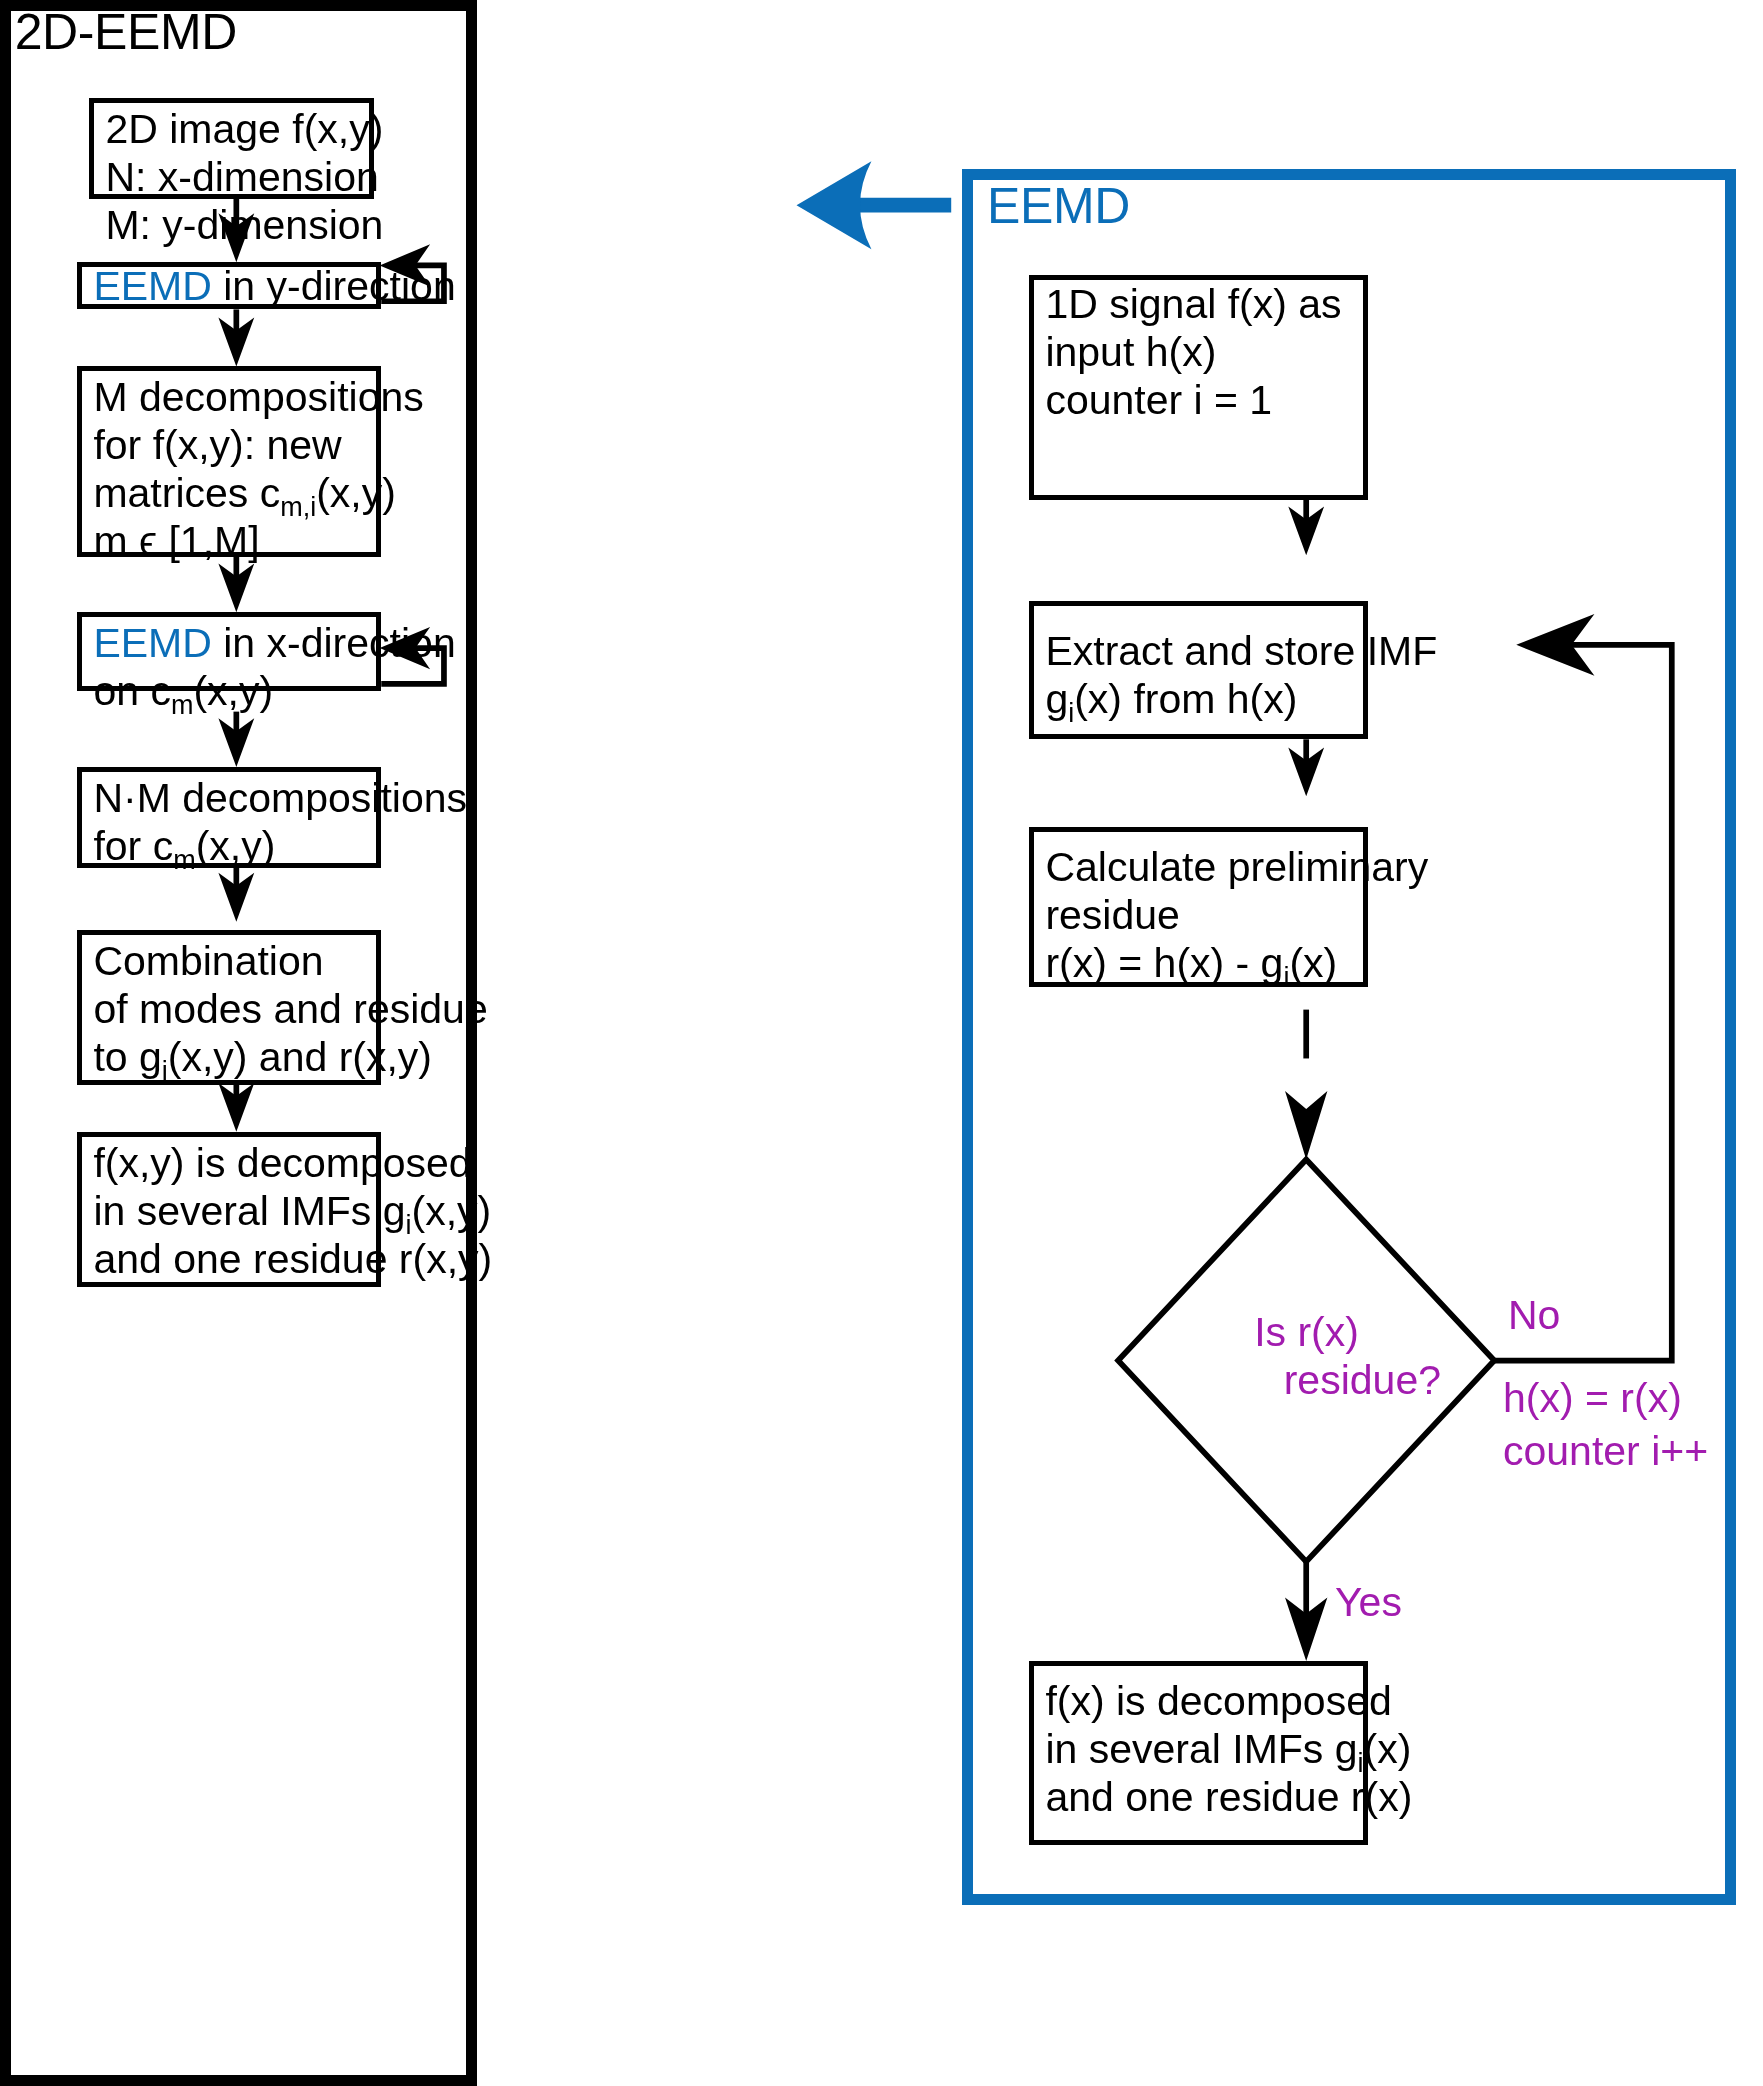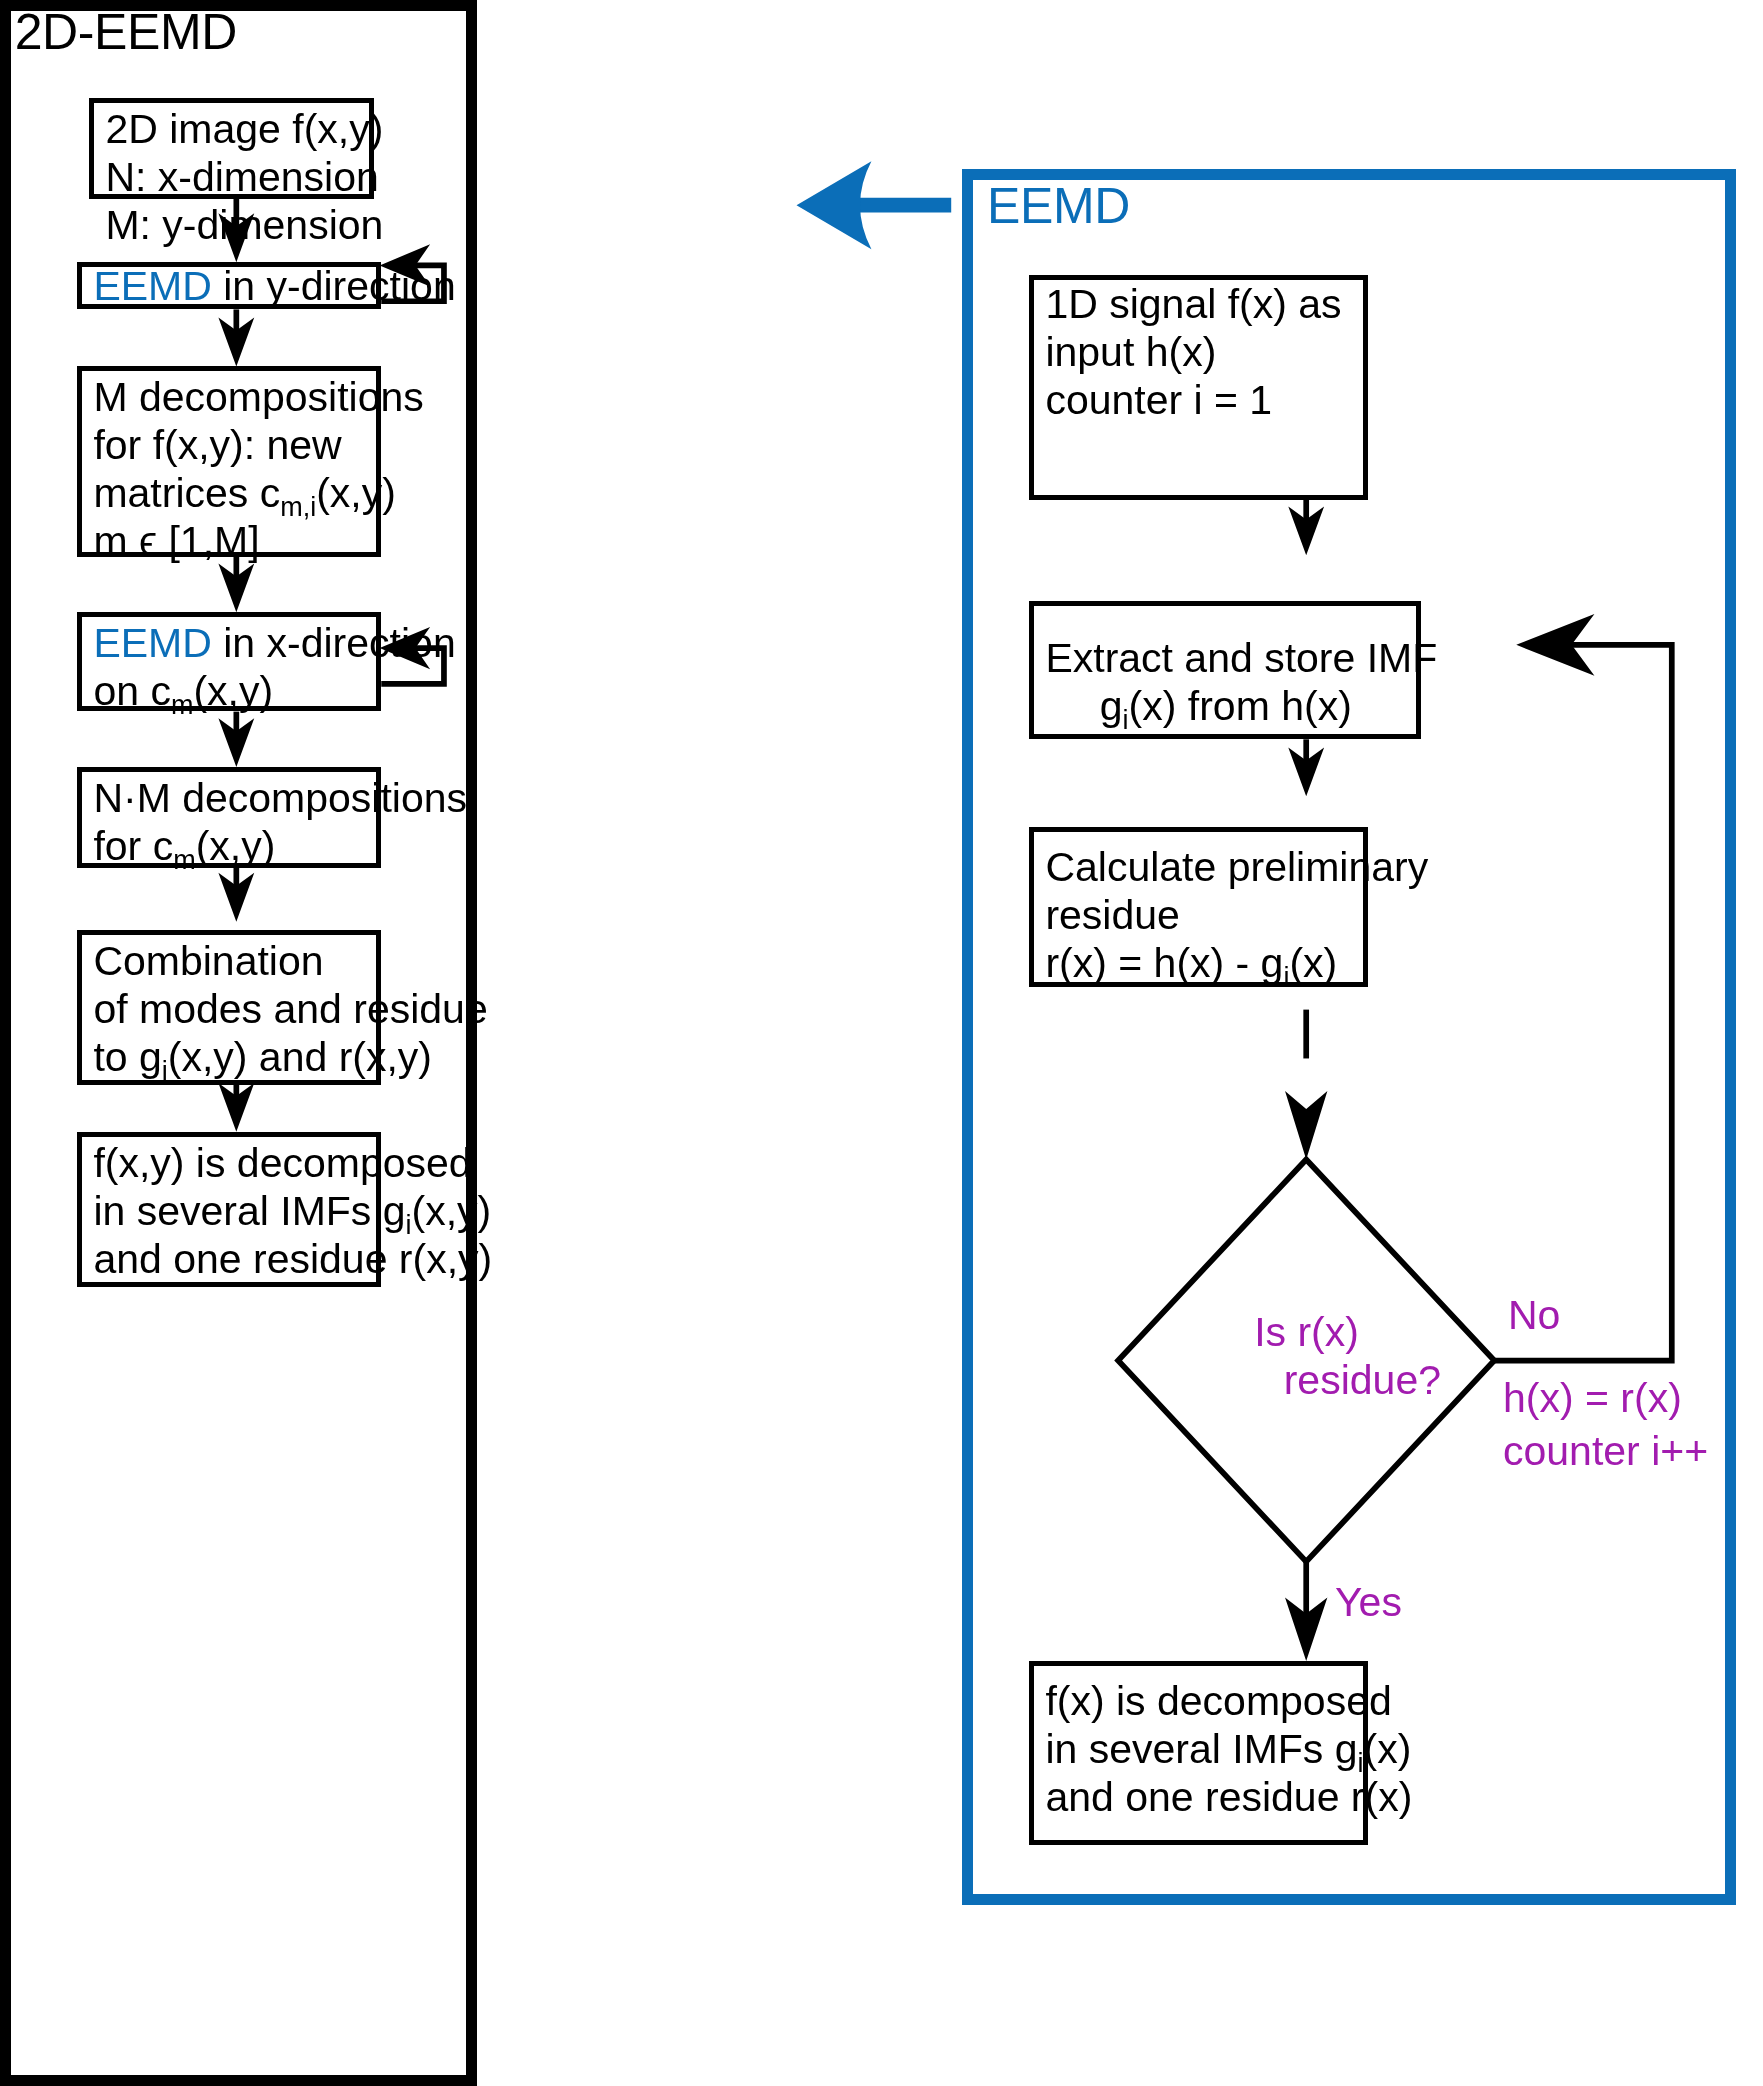--- a/index.html
+++ b/index.html
@@ -188,21 +188,21 @@
     <span><span class="blue">EEMD</span><span> in y-direction</span></span>
   </div>
 
   <div class="node" id="n3" style="left:77px; top:366px; width:304px; height:191px; padding-top:1.6px;">
     <div>M decompositions</div>
     <div>for f(x,y): new</div>
     <div><span>matrices c</span><sub>m,i</sub><span>(x,y)</span></div>
     <div>m ϵ [1,M]</div>
   </div>
 
-  <div class="node" id="n4" style="left:77px; top:612px; width:304px; height:99px; padding-top:1.6px;">
+  <div class="node" id="n4" style="left:77px; top:612px; width:304px; height:79px; padding-top:1.6px;">
     <div><span class="blue">EEMD</span><span> in x-direction</span></div>
     <div><span>on c</span><sub>m</sub><span>(x,y)</span></div>
   </div>
 
   <div class="node" id="n5" style="left:77px; top:767px; width:304px; height:101px; padding-top:1.6px;">
     <div>N·M decompositions</div>
     <div><span>for c</span><sub>m</sub><span>(x,y)</span></div>
   </div>
 
   <div class="node" id="n6" style="left:77px; top:930px; width:304px; height:155px; padding-top:1.6px;">
@@ -216,21 +216,21 @@
     <div><span>in several IMFs g</span><sub>i</sub><span>(x,y)</span></div>
     <div>and one residue r(x,y)</div>
   </div>
 
   <div class="node" id="r1" style="left:1029px; top:275px; width:339px; height:225px; padding-top:0;">
     <div>1D signal f(x) as</div>
     <div>input h(x)</div>
     <div>counter i = 1</div>
   </div>
 
-  <div class="node" id="r2" style="left:1029px; top:601px; width:392px; height:138px; padding-top:28px;text-align:center;">
+  <div class="node" id="r2" style="left:1029px; top:601px; width:339px; height:138px; padding-top:21px;">
     <div>Extract and store IMF</div>
     <div><span>g</span><sub>i</sub><span>(x) from h(x)</span></div>
   </div>
 
   <div class="node" id="r3" style="left:1029px; top:827px; width:339px; height:160px; padding-top:11.4px;">
     <div>Calculate preliminary</div>
     <div>residue</div>
     <div><span>r(x) = h(x) - g</span><sub>i</sub><span>(x)</span></div>
   </div>
 

